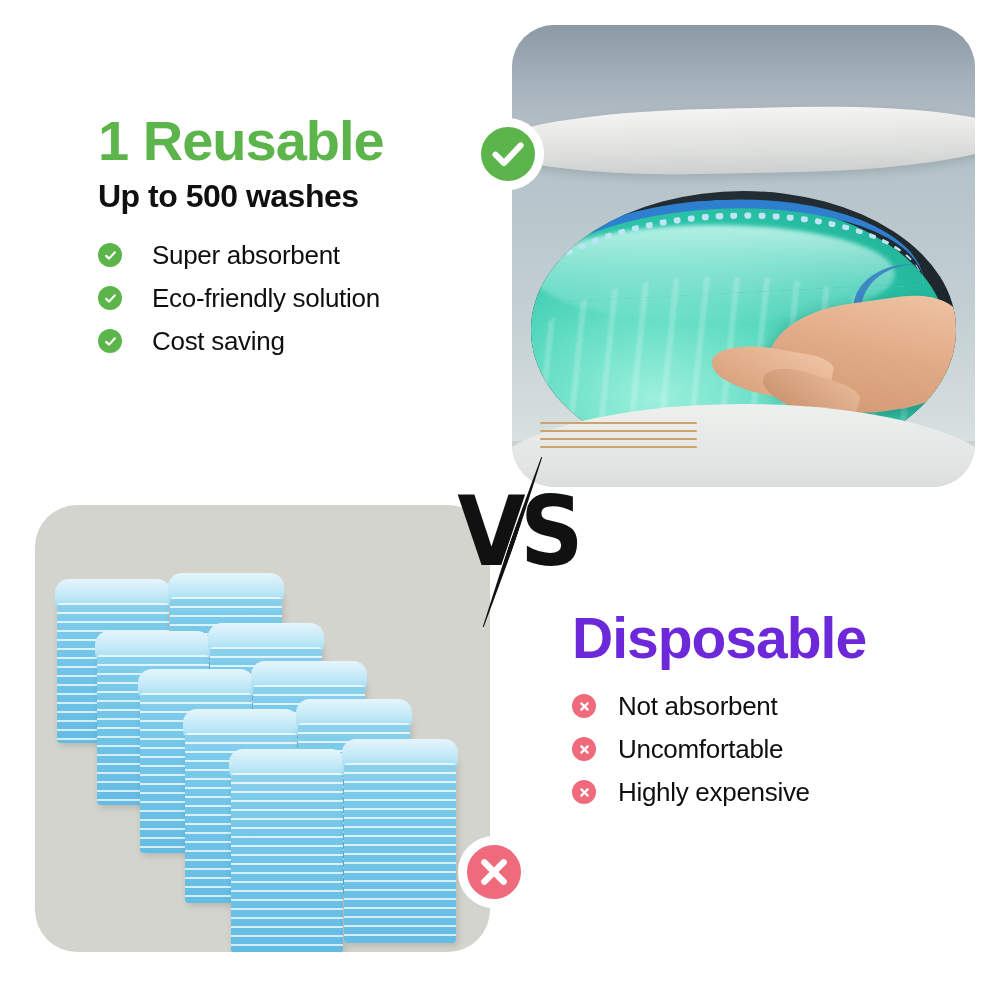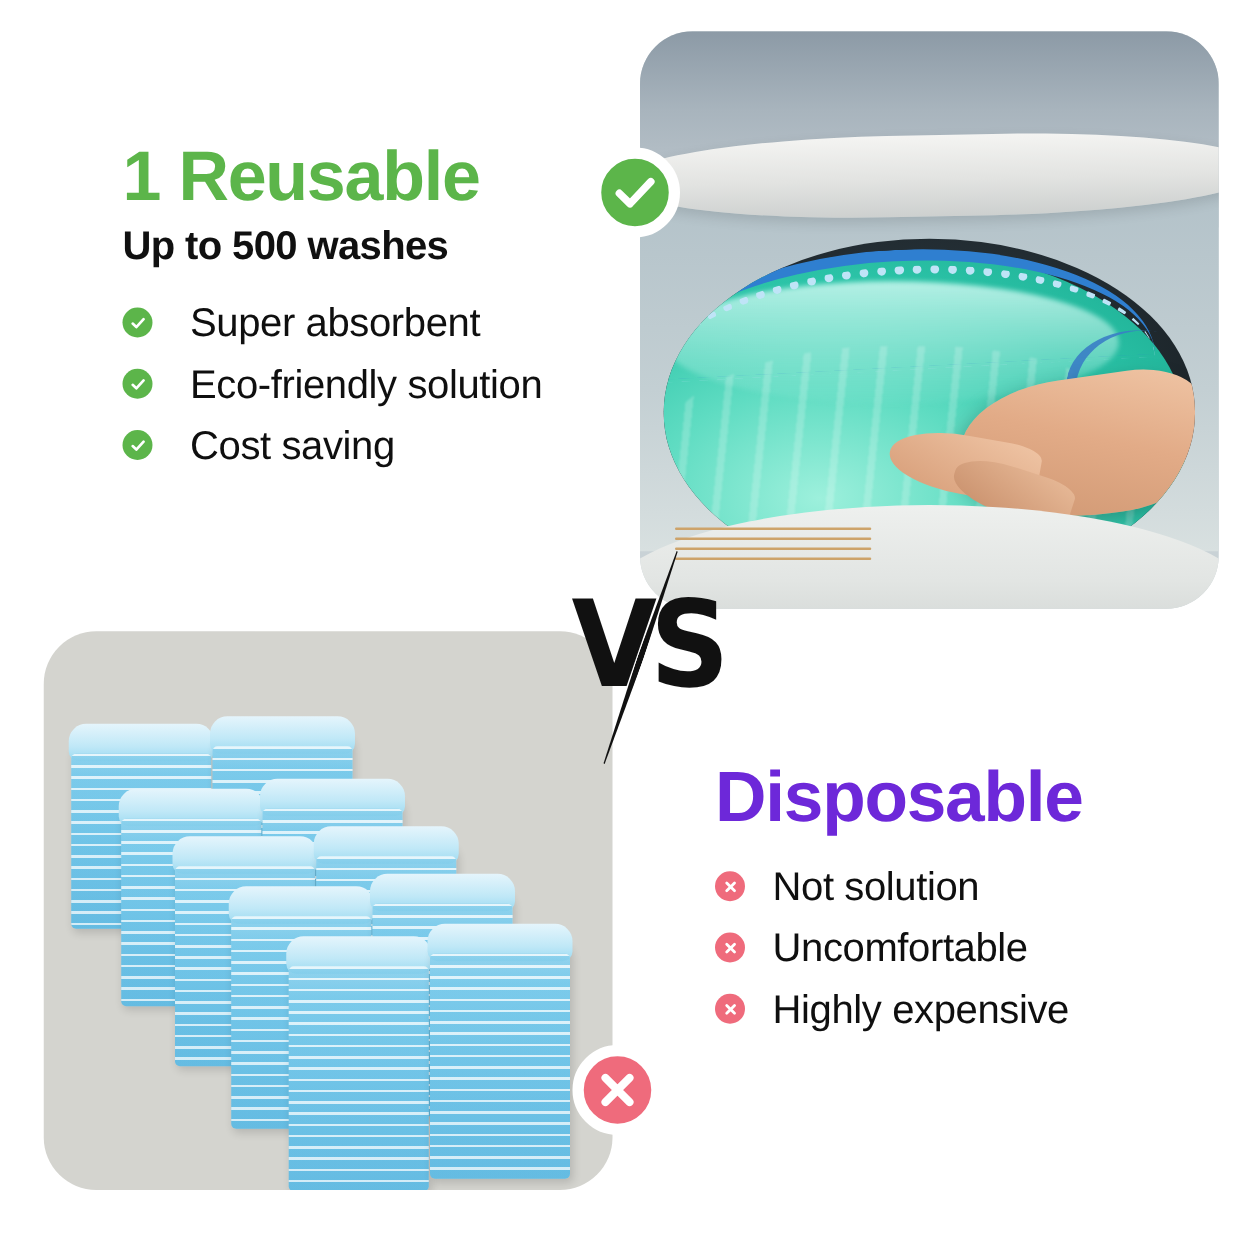--- a/index.html
+++ b/index.html
@@ -158,21 +158,21 @@
     content:""; position:absolute; left:0; top:10px; right:0; bottom:0;
     background:repeating-linear-gradient(180deg,
       rgba(255,255,255,.70) 0px, rgba(255,255,255,.70) 2px,
       rgba(77,178,222,.30) 2px, rgba(77,178,222,.30) 9px);
     border-radius:4px;
   }
 
   
   .vs-wrap{
     position:absolute;
-    left:452px; top:440px;
+    left:452px; top:456px;
     width:120px; height:175px;
     pointer-events:none;
   }
   .vs-text{
     position:absolute; left:0; top:28px;
     font-size:96px; font-weight:900;
     letter-spacing:-6px;
     color:#111111;
     font-family:"DejaVu Sans", sans-serif;
     line-height:1;
@@ -250,21 +250,21 @@
   .feat-ico{
     flex:0 0 auto;
     width:24px; height:24px; border-radius:50%;
     display:flex; align-items:center; justify-content:center;
   }
   .green .feat-ico{ background:#5cb54a; }
   .pink  .feat-ico{ background:#ef6b7c; }
   .feat-ico svg{ width:15px; height:15px; display:block; }
 
   .feat-txt{
-    font-size:32px; color:#0f0f0f; font-weight:400;
+    font-size:26px; color:#0f0f0f; font-weight:400;
     letter-spacing:-.3px; white-space:nowrap;
   }
   .green .feat-txt{ margin-left:30px; }
   .pink  .feat-txt{ margin-left:22px; }
 </style>
 </head>
 <body>
 
 <div id="stage">
 
@@ -366,21 +366,21 @@
   <div class="panel-disposable">
     <div class="h-disposable">Disposable</div>
 
     <ul class="feat-list pink">
       <li class="feat">
         <span class="feat-ico">
           <svg viewBox="0 0 24 24" aria-hidden="true">
               <path d="M7 7 L17 17 M17 7 L7 17" fill="none" stroke="#fff" stroke-width="3.6" stroke-linecap="round"></path>
             </svg>
         </span>
-        <span class="feat-txt">Not solution</span>
+        <span class="feat-txt">Not absorbent</span>
       </li>
       <li class="feat">
         <span class="feat-ico">
           <svg viewBox="0 0 24 24" aria-hidden="true">
               <path d="M7 7 L17 17 M17 7 L7 17" fill="none" stroke="#fff" stroke-width="3.6" stroke-linecap="round"></path>
             </svg>
         </span>
         <span class="feat-txt">Uncomfortable</span>
       </li>
       <li class="feat">

